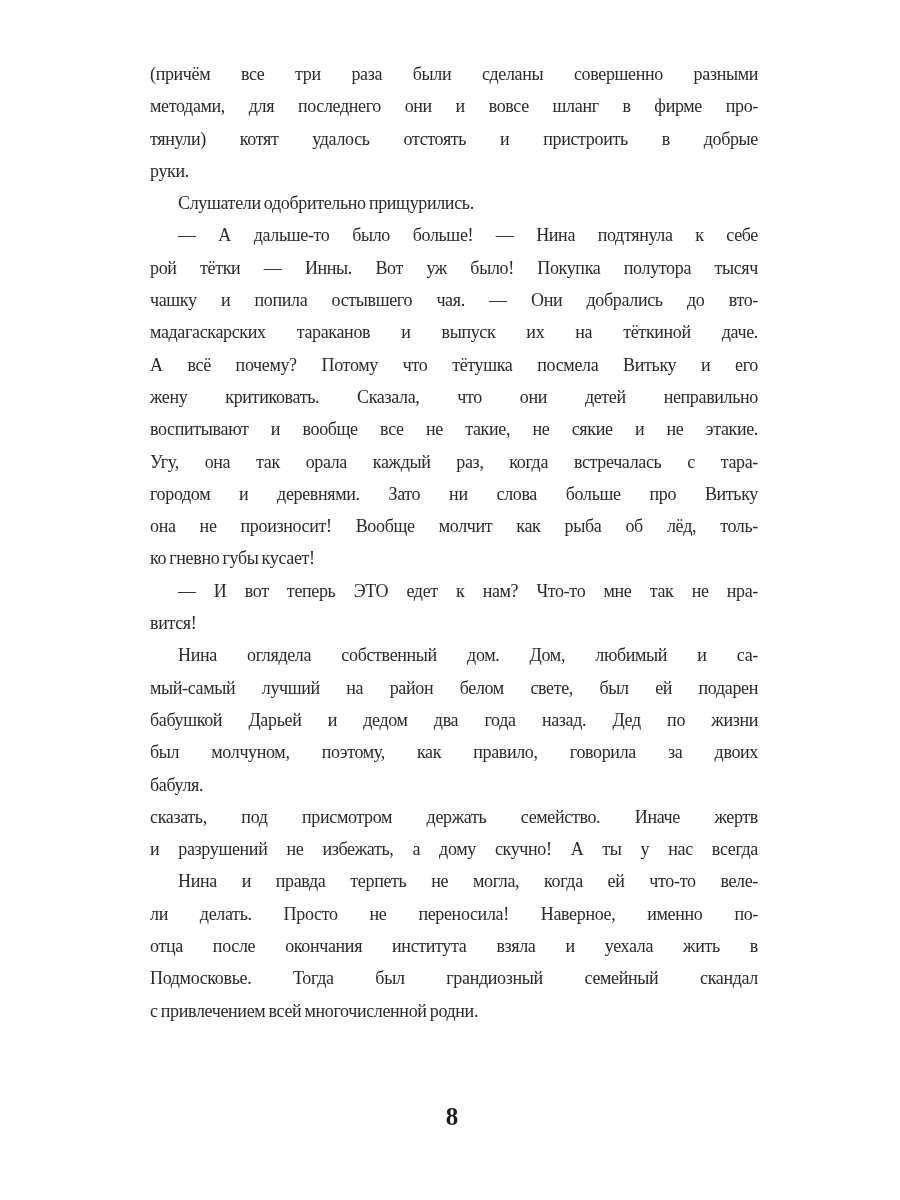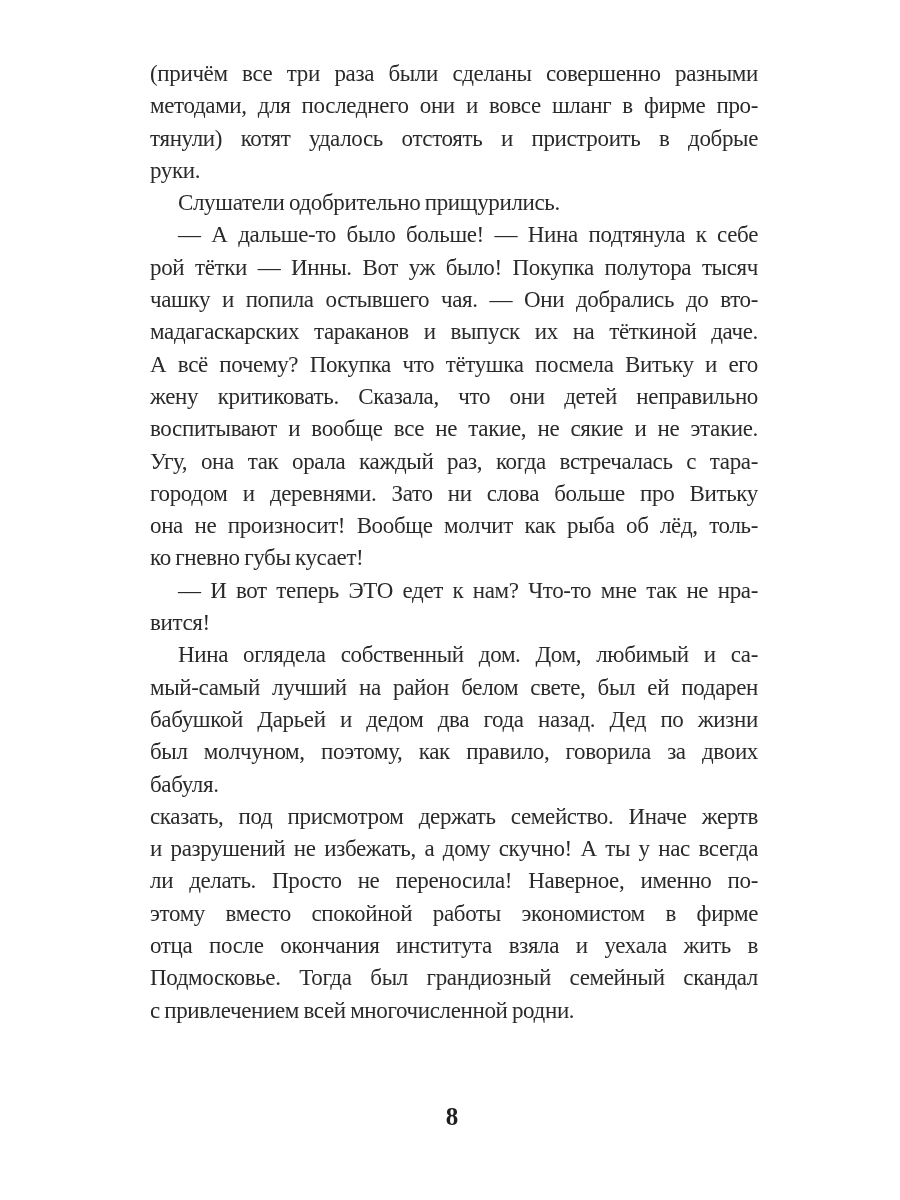--- a/index.html
+++ b/index.html
@@ -13,21 +13,21 @@
       position: relative;
       overflow: hidden;
       font-family: "Liberation Serif", "DejaVu Serif", serif;
       color: #2a2a2a;
     }
     .page-text {
       position: absolute;
       left: 150px;
       top: 58px;
       width: 608px;
-      font-size: 23px;
+      font-size: 18px;
       line-height: 32.3px;
       letter-spacing: -0.35px;
       word-spacing: -1px;
     }
     .line {
       display: block;
       white-space: nowrap;
       text-align: justify;
       text-align-last: justify;
       height: 32.3px;
@@ -56,36 +56,36 @@
 <div class="page-text">
   <span class="line">(причём все три раза были сделаны совершенно разными</span>
   <span class="line">методами, для последнего они и вовсе шланг в фирме про-</span>
   <span class="line">тянули) котят удалось отстоять и пристроить в добрые</span>
   <span class="line last">руки.</span>
   <span class="line indent last">Слушатели одобрительно прищурились.</span>
   <span class="line indent">— А дальше-то было больше! — Нина подтянула к себе</span>
   <span class="line">рой тётки — Инны. Вот уж было! Покупка полутора тысяч</span>
   <span class="line">чашку и попила остывшего чая. — Они добрались до вто-</span>
   <span class="line">мадагаскарских тараканов и выпуск их на тёткиной даче.</span>
-  <span class="line">А всё почему? Покупка что тётушка посмела Витьку и его</span>
+  <span class="line">А всё почему? Потому что тётушка посмела Витьку и его</span>
   <span class="line">жену критиковать. Сказала, что они детей неправильно</span>
   <span class="line">воспитывают и вообще все не такие, не сякие и не этакие.</span>
   <span class="line">Угу, она так орала каждый раз, когда встречалась с тара-</span>
   <span class="line">городом и деревнями. Зато ни слова больше про Витьку</span>
   <span class="line">она не произносит! Вообще молчит как рыба об лёд, толь-</span>
   <span class="line last">ко гневно губы кусает!</span>
   <span class="line indent">— И вот теперь ЭТО едет к нам? Что-то мне так не нра-</span>
   <span class="line last">вится!</span>
   <span class="line indent">Нина оглядела собственный дом. Дом, любимый и са-</span>
   <span class="line">мый-самый лучший на район белом свете, был ей подарен</span>
   <span class="line">бабушкой Дарьей и дедом два года назад. Дед по жизни</span>
   <span class="line">был молчуном, поэтому, как правило, говорила за двоих</span>
   <span class="line last">бабуля.</span>
   <span class="line">сказать, под присмотром держать семейство. Иначе жертв</span>
   <span class="line">и разрушений не избежать, а дому скучно! А ты у нас всегда</span>
+  <span class="line indent">Нина и правда терпеть не могла, когда ей что-то веле-</span>
   <span class="line">ли делать. Просто не переносила! Наверное, именно по-</span>
-  <span class="line">этому вместо спокойной работы экономистом в фирме</span>
   <span class="line">отца после окончания института взяла и уехала жить в</span>
   <span class="line">Подмосковье. Тогда был грандиозный семейный скандал</span>
   <span class="line last">с привлечением всей многочисленной родни.</span>
 </div>
 
 <div class="page-number">8</div>
 
 </body></html>

